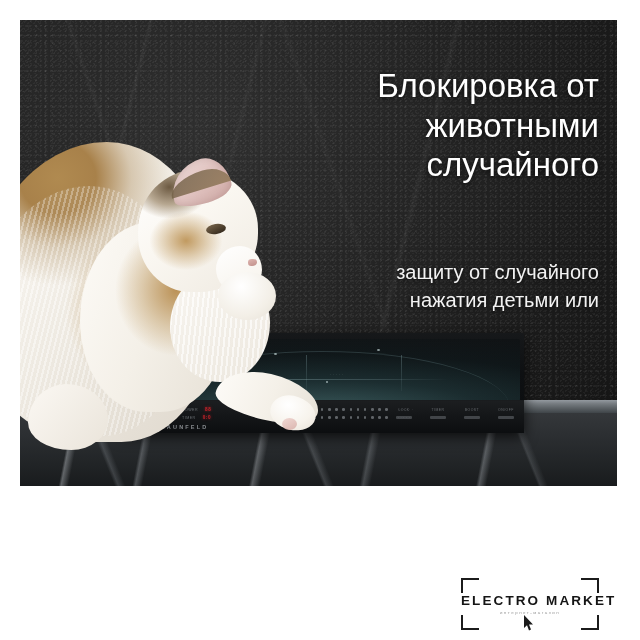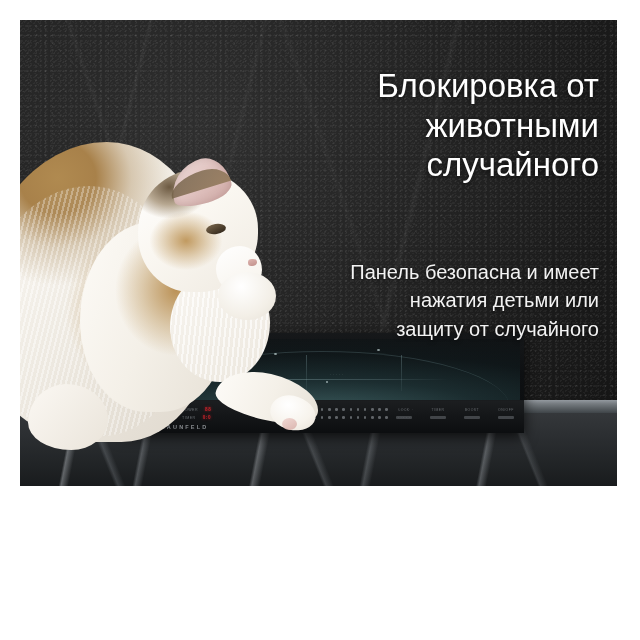--- a/index.html
+++ b/index.html
@@ -390,21 +390,33 @@
       <div class="cat-toe"></div>
     </div>
 
     <div class="headline">
       <div>Блокировка от</div>
       <div>животными</div>
       <div>случайного</div>
     </div>
 
     <div class="subtext">
-      <div>Панель безопасна и имеет</div>
+      <div>защиту от случайного</div>
       <div>нажатия детьми или</div>
-      <div>защиту от случайного</div>
     </div>
 
   </div>
 
+  <div class="logo-card">
+    <div class="logo-inner">
+      <span class="br tl"></span>
+      <span class="br tr"></span>
+      <span class="br bl"></span>
+      <span class="br brr"></span>
+      <div class="logo-main">ELECTRO MARKET</div>
+      <div class="logo-sub">интернет-магазин</div>
+      <svg class="cursor" viewBox="0 0 11 16">
+        <path d="M1 0 L1 13 L4 10.2 L6 15.4 L8 14.6 L6 9.6 L10 9.6 Z" fill="#1b1b1b"></path>
+      </svg>
+    </div>
+  </div>
 
 </div>
 
 </body></html>

